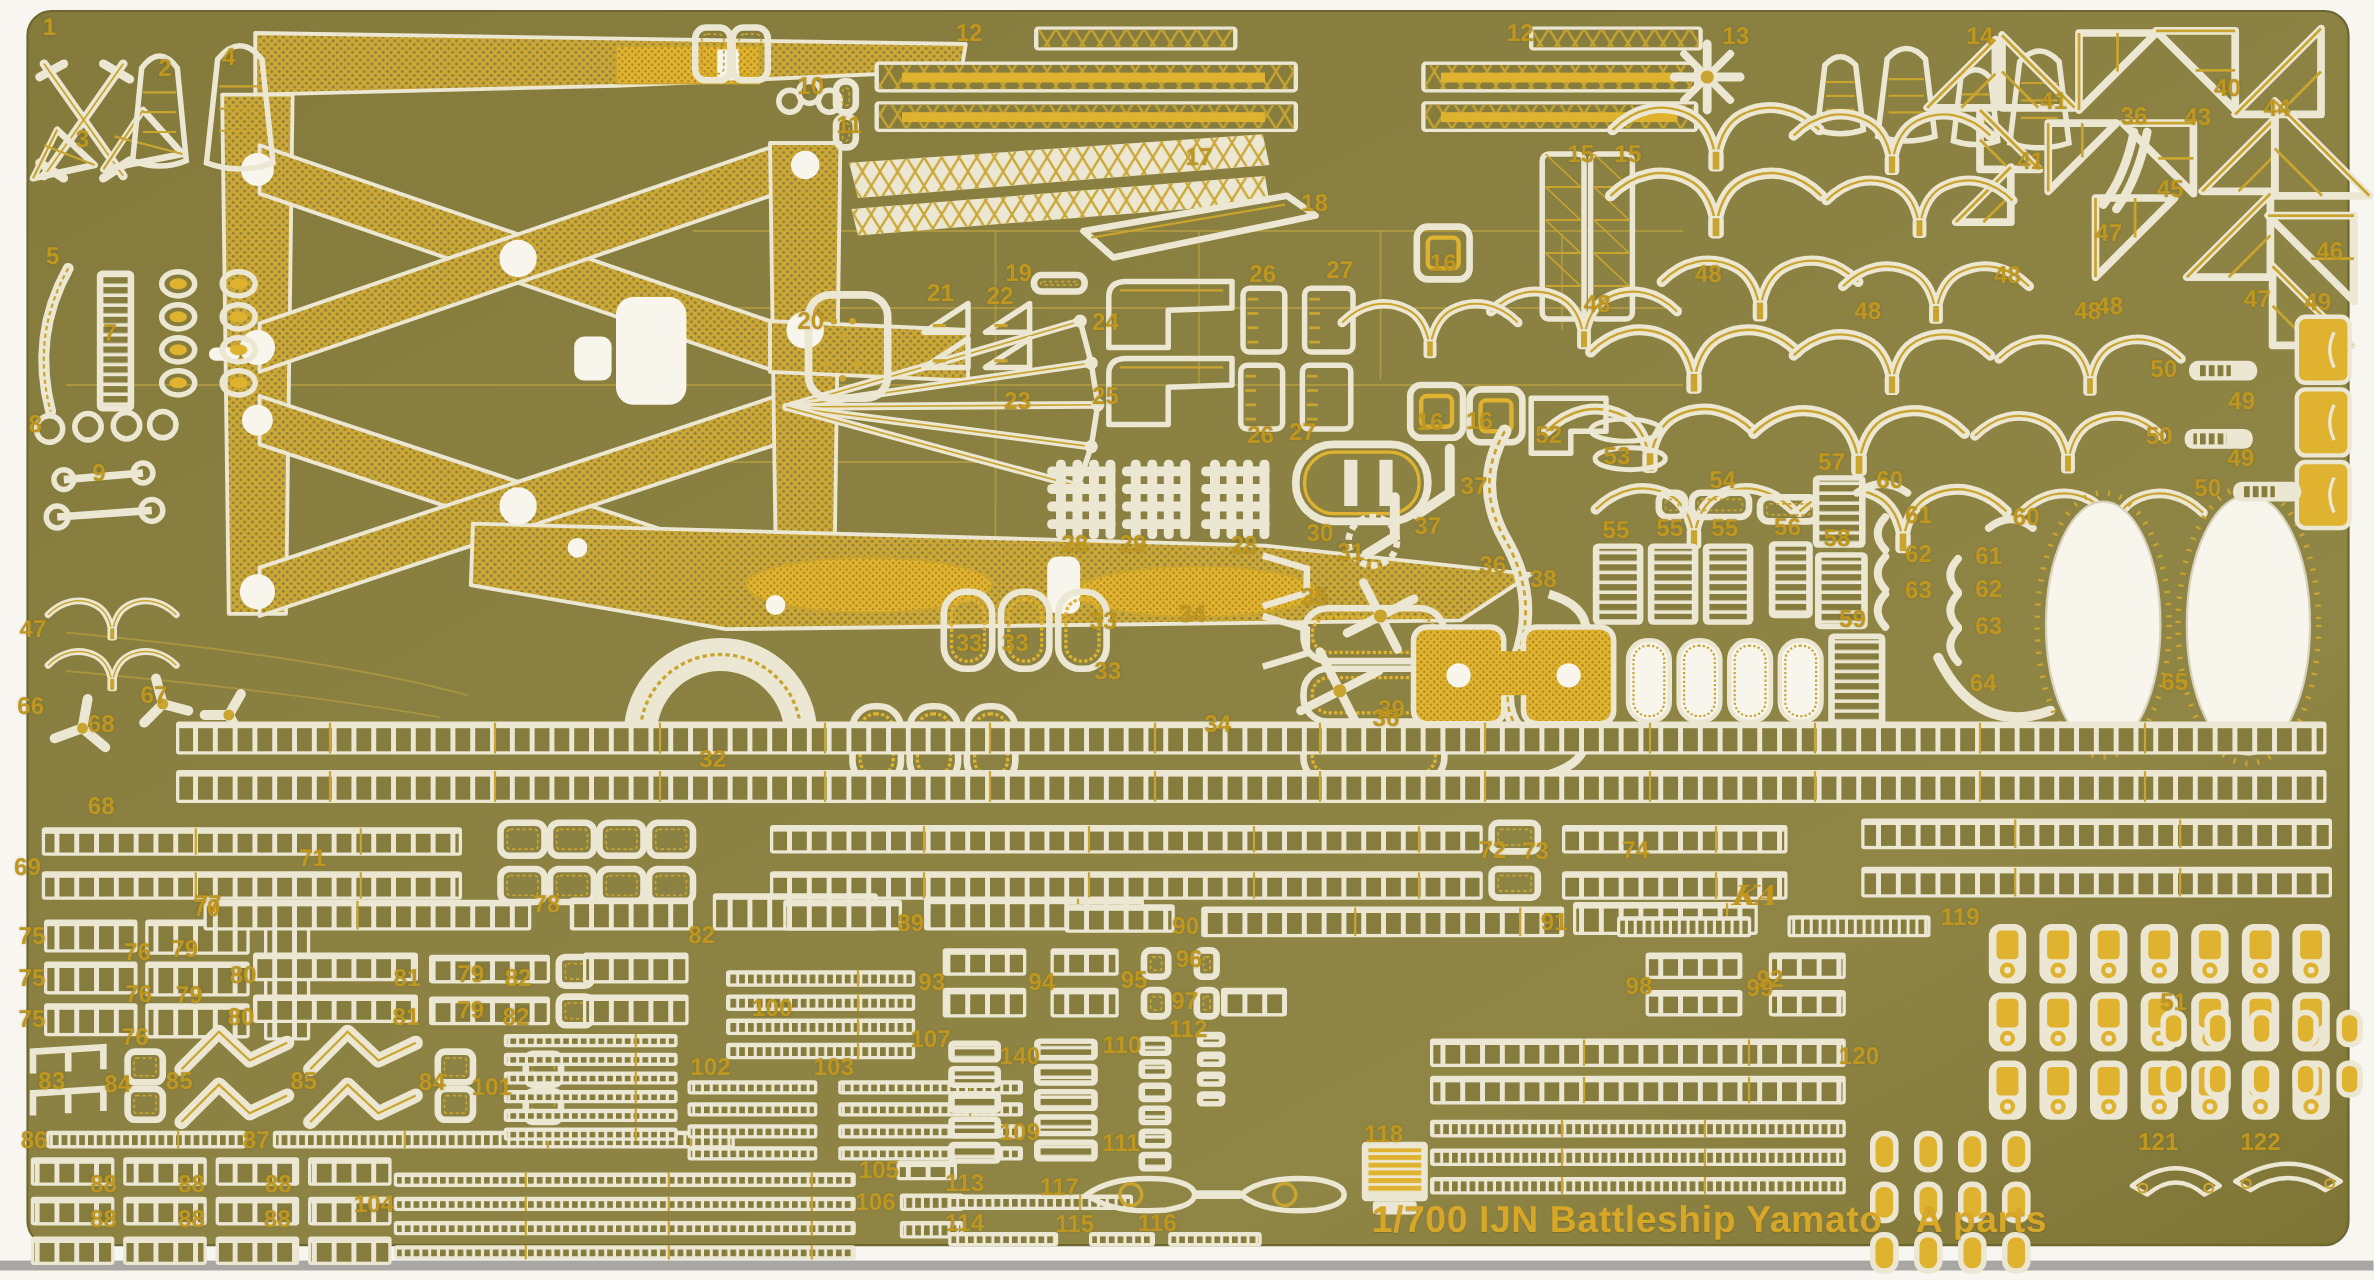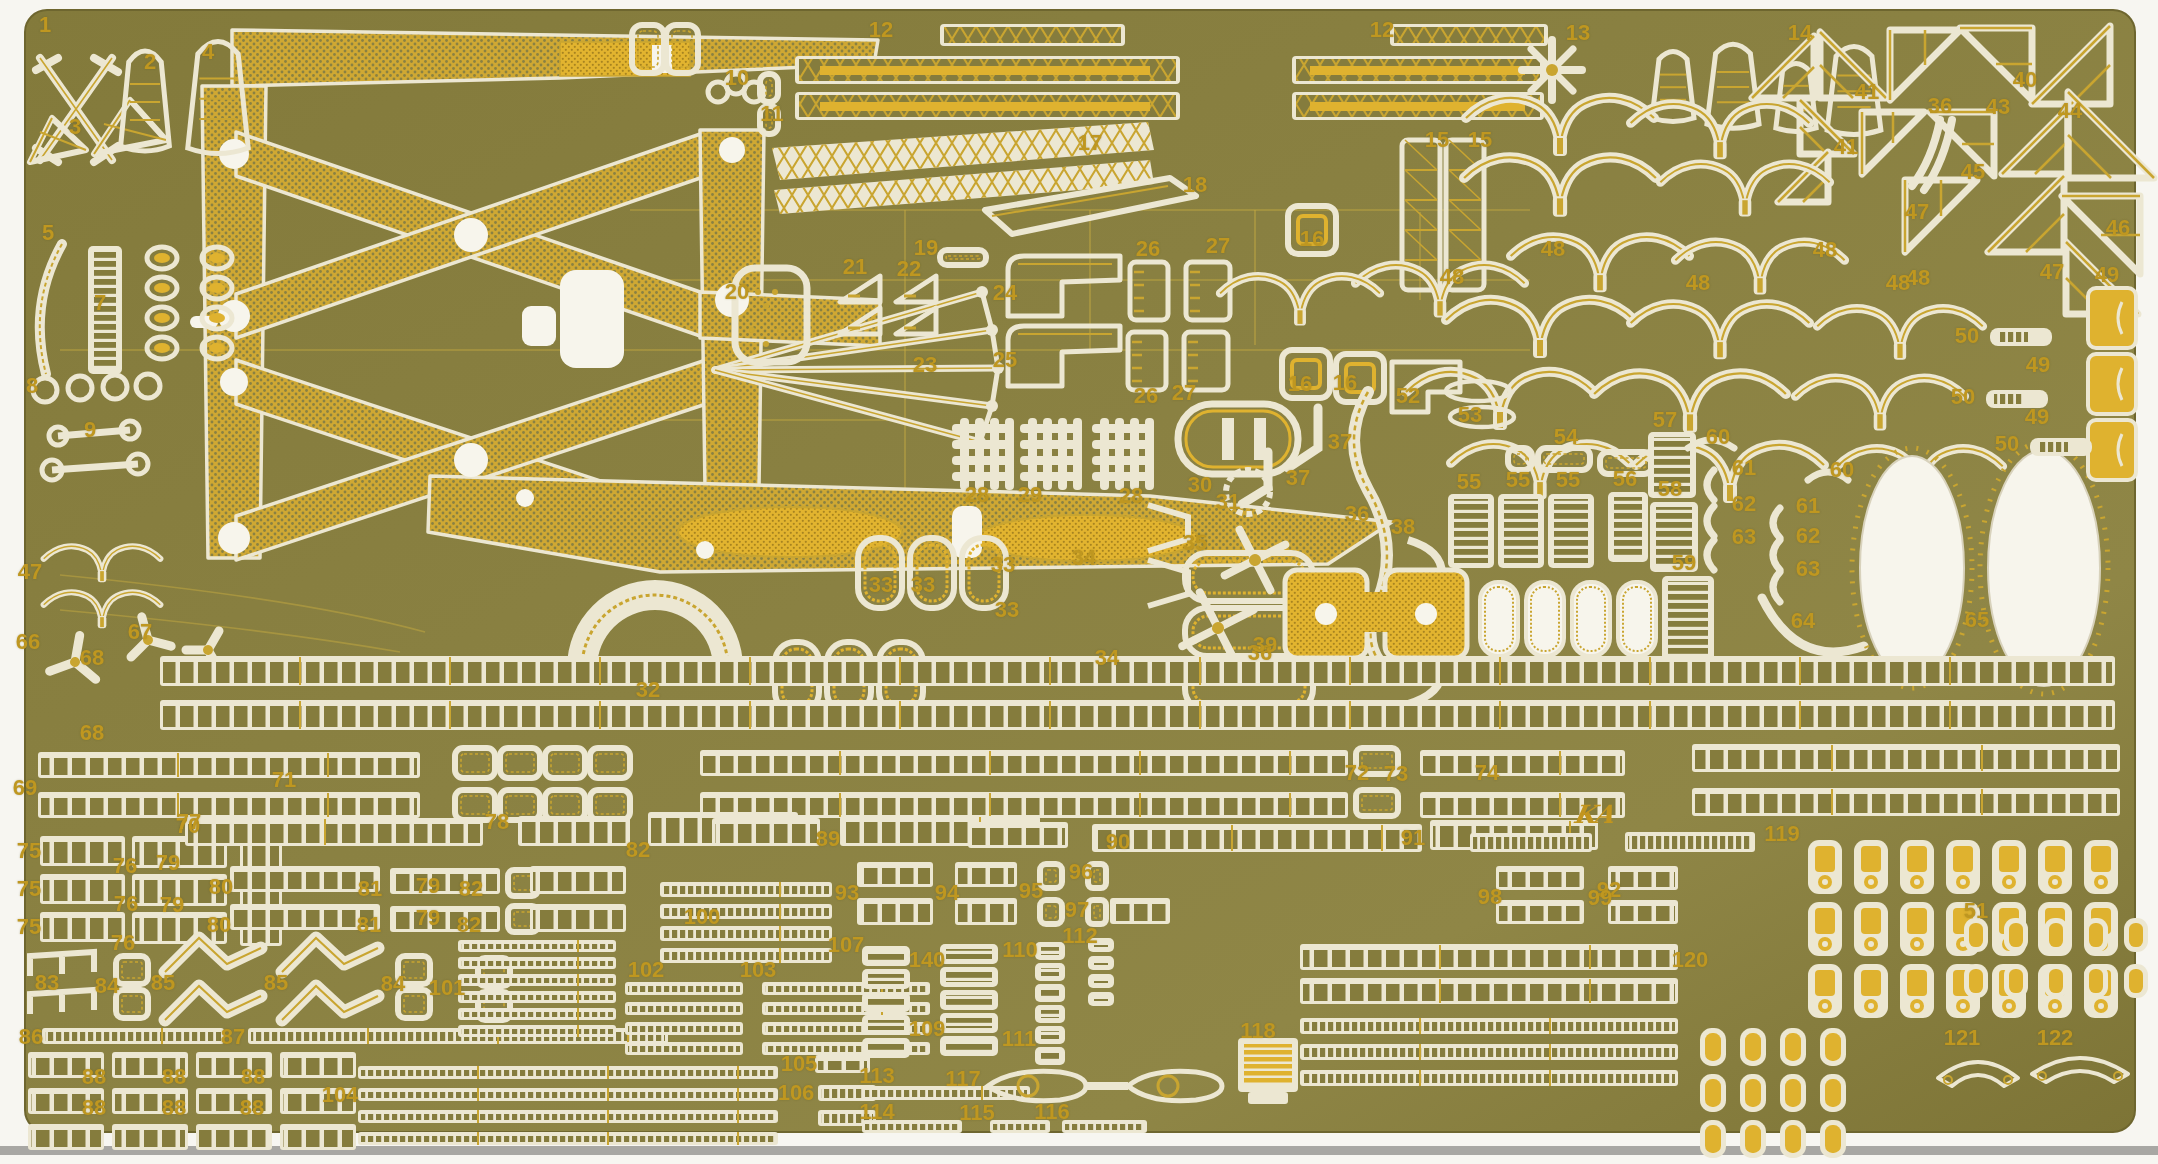--- a/index.html
+++ b/index.html
@@ -1524,21 +1524,21 @@
       <div class="plbl" style="left: 1260px; top: 653px;">36</div>
       <div class="plbl" style="left: 1340px; top: 442px;">37</div>
       <div class="plbl" style="left: 1298px; top: 478px;">37</div>
       <div class="plbl" style="left: 1403px; top: 527px;">38</div>
       <div class="plbl" style="left: 1265px; top: 645px;">39</div>
       <div class="plbl" style="left: 2025px; top: 80px;">40</div>
       <div class="plbl" style="left: 1867px; top: 92px;">41</div>
       <div class="plbl" style="left: 1846px; top: 147px;">41</div>
       <div class="plbl" style="left: 1940px; top: 106px;">36</div>
       <div class="plbl" style="left: 1998px; top: 107px;">43</div>
-      <div class="plbl" style="left: 2070px; top: 98px; margin-top: 13px;">44</div>
+      <div class="plbl" style="left: 2070px; top: 98px;">44</div>
       <div class="plbl" style="left: 1973px; top: 172px;">45</div>
       <div class="plbl" style="left: 2118px; top: 228px;">46</div>
       <div class="plbl" style="left: 1917px; top: 212px;">47</div>
       <div class="plbl" style="left: 2052px; top: 272px;">47</div>
       <div class="plbl" style="left: 30px; top: 572px;">47</div>
       <div class="plbl" style="left: 1825px; top: 250px;">48</div>
       <div class="plbl" style="left: 1918px; top: 278px;">48</div>
       <div class="plbl" style="left: 1698px; top: 283px;">48</div>
       <div class="plbl" style="left: 1898px; top: 283px;">48</div>
       <div class="plbl" style="left: 1452px; top: 277px;">48</div>
@@ -1606,21 +1606,21 @@
       <div class="plbl" style="left: 276px; top: 983px;">85</div>
       <div class="plbl" style="left: 31px; top: 1037px;">86</div>
       <div class="plbl" style="left: 233px; top: 1037px;">87</div>
       <div class="plbl" style="left: 94px; top: 1077px;">88</div>
       <div class="plbl" style="left: 174px; top: 1077px;">88</div>
       <div class="plbl" style="left: 253px; top: 1077px;">88</div>
       <div class="plbl" style="left: 94px; top: 1108px;">88</div>
       <div class="plbl" style="left: 174px; top: 1108px;">88</div>
       <div class="plbl" style="left: 252px; top: 1108px;">88</div>
       <div class="plbl" style="left: 828px; top: 839px;">89</div>
-      <div class="plbl" style="left: 1078px; top: 842px; margin-left: 40px;">90</div>
+      <div class="plbl" style="left: 1078px; top: 842px;">90</div>
       <div class="plbl" style="left: 1413px; top: 838px;">91</div>
       <div class="plbl" style="left: 1609px; top: 842px; margin-top: 48px;">92</div>
       <div class="plbl" style="left: 847px; top: 893px;">93</div>
       <div class="plbl" style="left: 947px; top: 893px;">94</div>
       <div class="plbl" style="left: 1031px; top: 891px;">95</div>
       <div class="plbl" style="left: 1081px; top: 872px;">96</div>
       <div class="plbl" style="left: 1077px; top: 910px;">97</div>
       <div class="plbl" style="left: 1490px; top: 897px;">98</div>
       <div class="plbl" style="left: 1600px; top: 898px;">99</div>
       <div class="plbl" style="left: 680px; top: 917px; padding-left: 44px;">100</div>
@@ -1640,14 +1640,17 @@
       <div class="plbl" style="left: 877px; top: 1112px;">114</div>
       <div class="plbl" style="left: 977px; top: 1113px;">115</div>
       <div class="plbl" style="left: 1052px; top: 1112px;">116</div>
       <div class="plbl" style="left: 963px; top: 1079px;">117</div>
       <div class="plbl" style="left: 1258px; top: 1031px;">118</div>
       <div class="plbl" style="left: 1782px; top: 834px;">119</div>
       <div class="plbl" style="left: 1690px; top: 960px;">120</div>
       <div class="plbl" style="left: 1962px; top: 1038px;">121</div>
       <div class="plbl" style="left: 2055px; top: 1038px;">122</div>
     </div>
+  <div id="title">
+    <span>1/700 IJN Battleship Yamato</span><span class="gap"></span><span>A parts</span>
+  </div>
   <div id="brand">KA</div>
 </div>
 
 </body></html>

